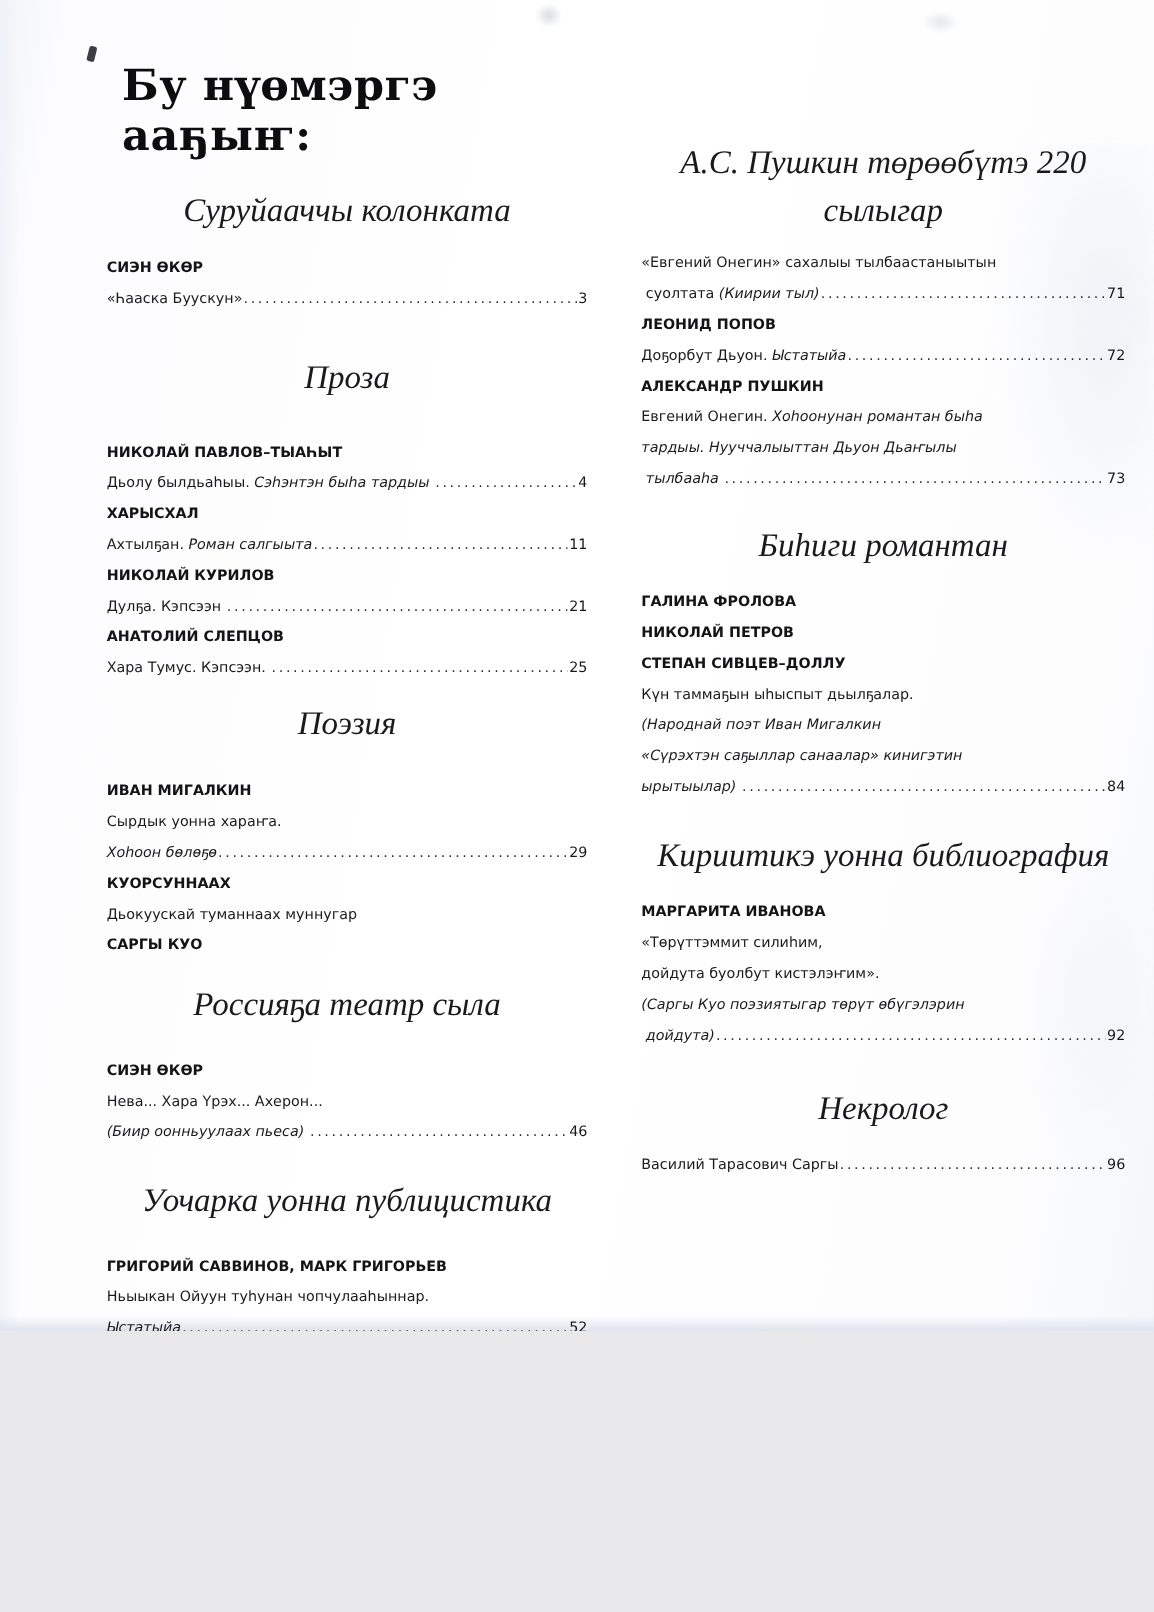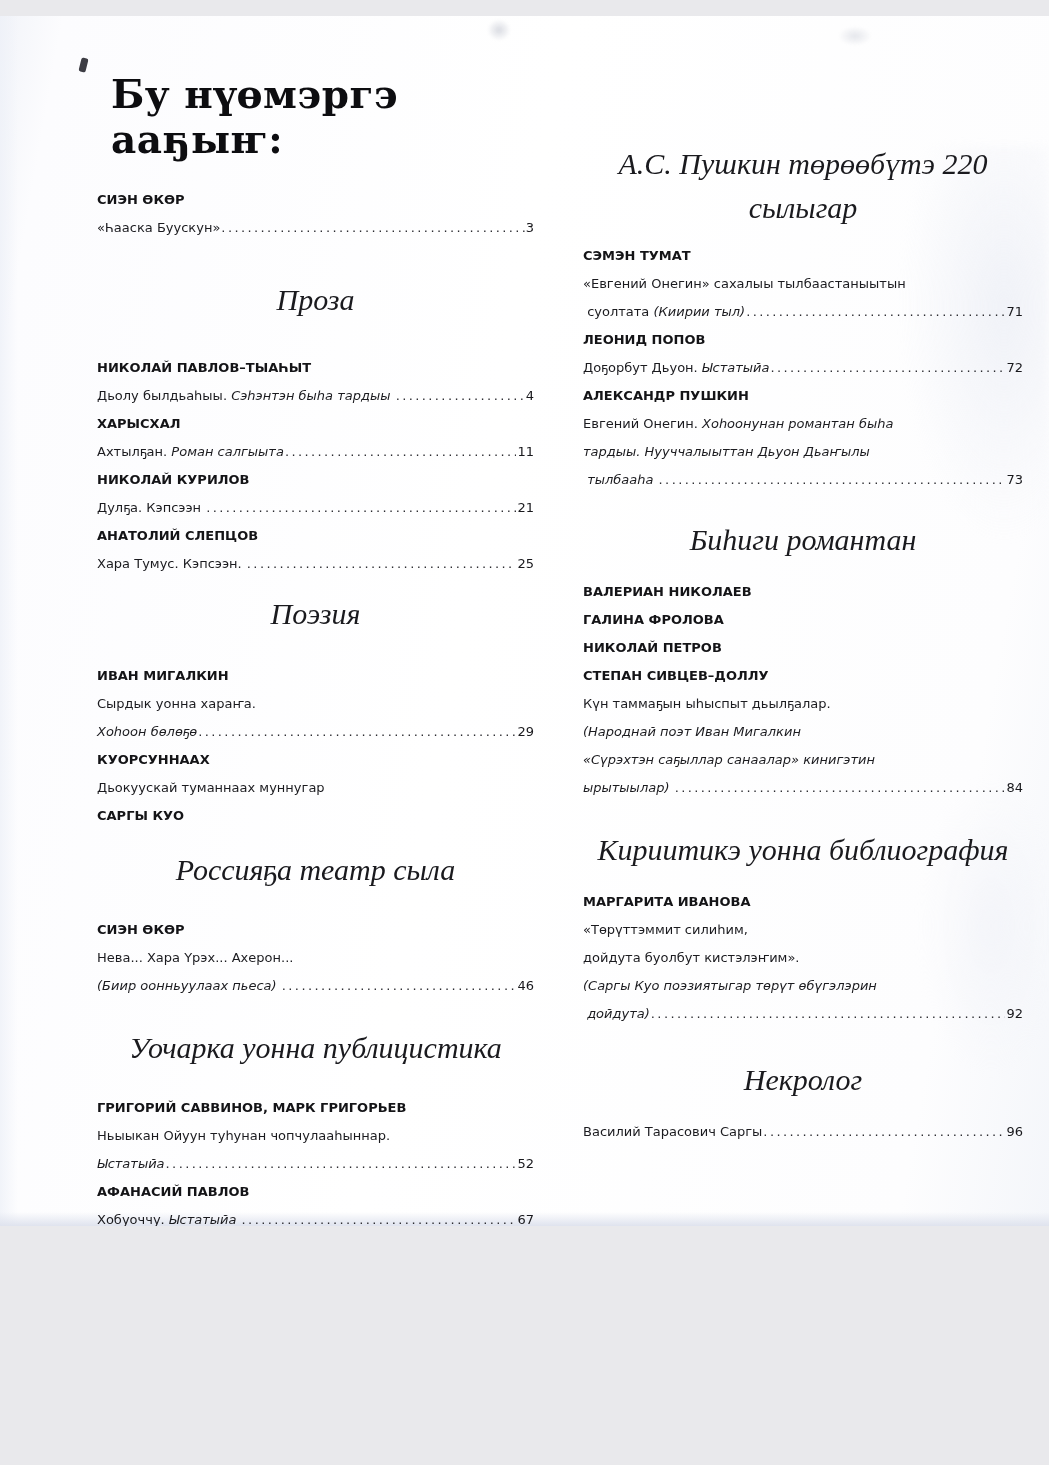--- a/index.html
+++ b/index.html
@@ -1,19 +1,19 @@
 <!DOCTYPE html>
 <html lang="ru"><head>
 <meta charset="utf-8">
 <style>
   html,body{margin:0;padding:0;background:#e9e9ec;}
   .page{
     position:relative;
     width:1049px;height:1210px;
-    margin:16px auto;
+    margin:0 auto;
     background:
       linear-gradient(100deg,#f2f4f9 0%,#fcfcfe 5%,#ffffff 45%,#fdfdfe 88%,#f4f6fa 100%);
     font-family:"DejaVu Sans","Liberation Sans",sans-serif;
     color:#1b1b1f;
     overflow:hidden;
   }
   .col{position:absolute;top:0;}
   .col-left{left:97px;width:437px;}
   .col-right{left:583px;width:440px;}
 
@@ -93,20 +93,23 @@
   <div class="artifact bleed2"></div>
   <div class="artifact smudge-a"></div>
   <div class="artifact smudge-b"></div>
   <div class="artifact speck"></div>
   <div class="artifact bottom-shadow"></div>
 
   <div class="col col-left">
     <h1 class="page-title">Бу нүөмэргэ ааҕыҥ:</h1>
 
   <section class="toc-section">
+    <h2 class="script-heading">
+          <span class="heading-line">Суруйааччы колонката</span>
+        </h2>
     <div class="entries">
           <div class="entry">
             <div class="author">СИЭН ӨКӨР</div>
             <div class="line">
               <span class="text"><span class="seg">«Һааска Буускун»</span></span>
               <span class="leader"></span>
               <span class="pagenum">3</span>
             </div>
           </div>
         </div>
@@ -228,21 +231,20 @@
 </div>
 
   <div class="col col-right">
   <section class="toc-section">
     <h2 class="script-heading">
           <span class="heading-line">А.С. Пушкин төрөөбүтэ 220</span>
           <span class="heading-line">сылыгар</span>
         </h2>
     <div class="entries">
           <div class="entry">
-            <div class="author">СЭМЭН ТУМАТ</div>
             <div class="line">
               <span class="text"><span class="seg">«Евгений Онегин» сахалыы тылбаастаныытын</span></span>
             </div>
             <div class="line">
               <span class="text"><span class="seg">&nbsp;суолтата </span><span class="seg it">(Киирии тыл)</span></span>
               <span class="leader"></span>
               <span class="pagenum">71</span>
             </div>
           </div>
           <div class="entry">
@@ -269,21 +271,20 @@
           </div>
         </div>
   </section>
 
   <section class="toc-section">
     <h2 class="script-heading">
           <span class="heading-line">Биһиги романтан</span>
         </h2>
     <div class="entries">
           <div class="entry">
-            <div class="author">ВАЛЕРИАН НИКОЛАЕВ</div>
             <div class="author">ГАЛИНА ФРОЛОВА</div>
             <div class="author">НИКОЛАЙ ПЕТРОВ</div>
             <div class="author">СТЕПАН СИВЦЕВ–ДОЛЛУ</div>
             <div class="line">
               <span class="text"><span class="seg">Күн таммаҕын ыһыспыт дьылҕалар.</span></span>
             </div>
             <div class="line">
               <span class="text"><span class="seg it">(Народнай поэт Иван Мигалкин</span></span>
             </div>
             <div class="line">

